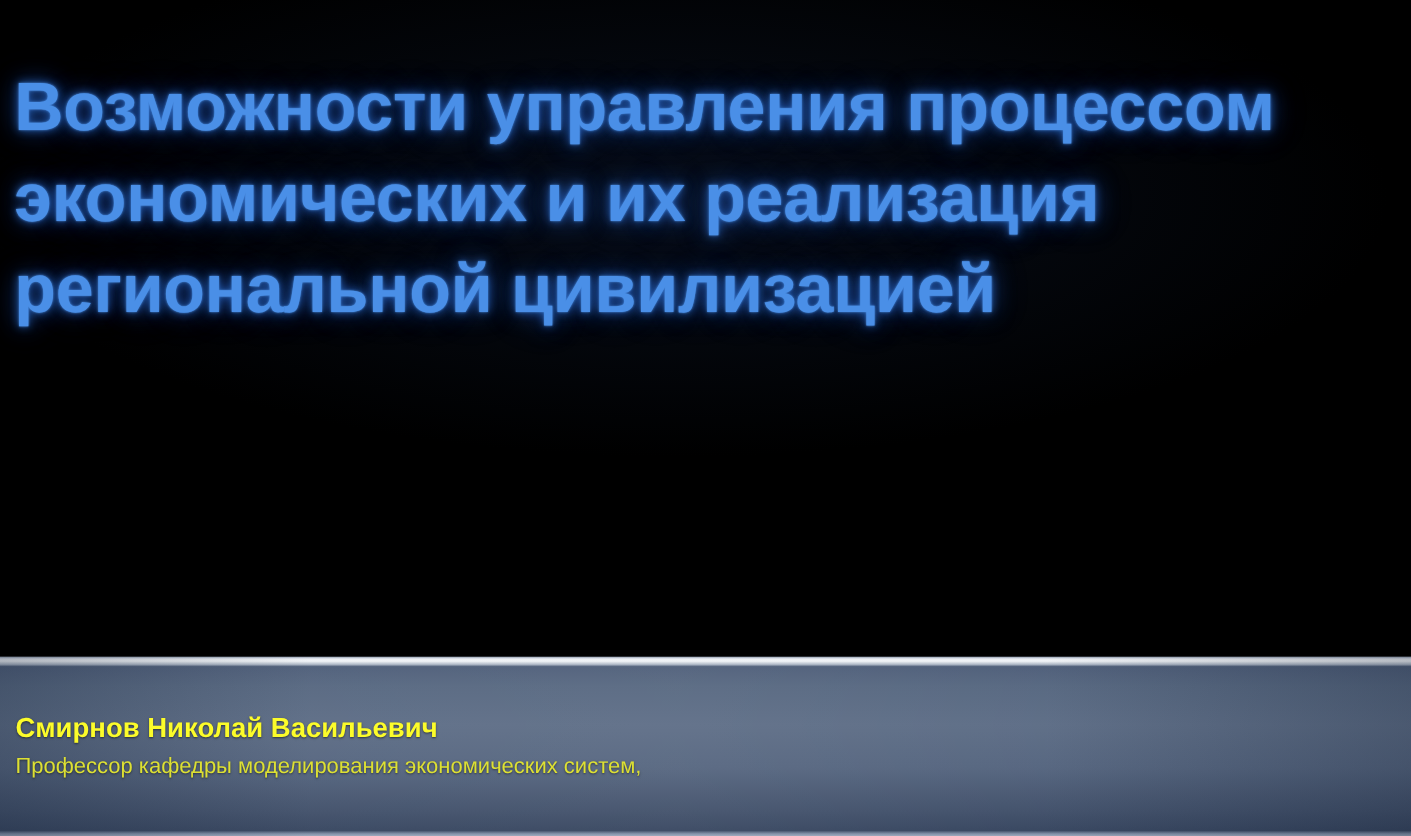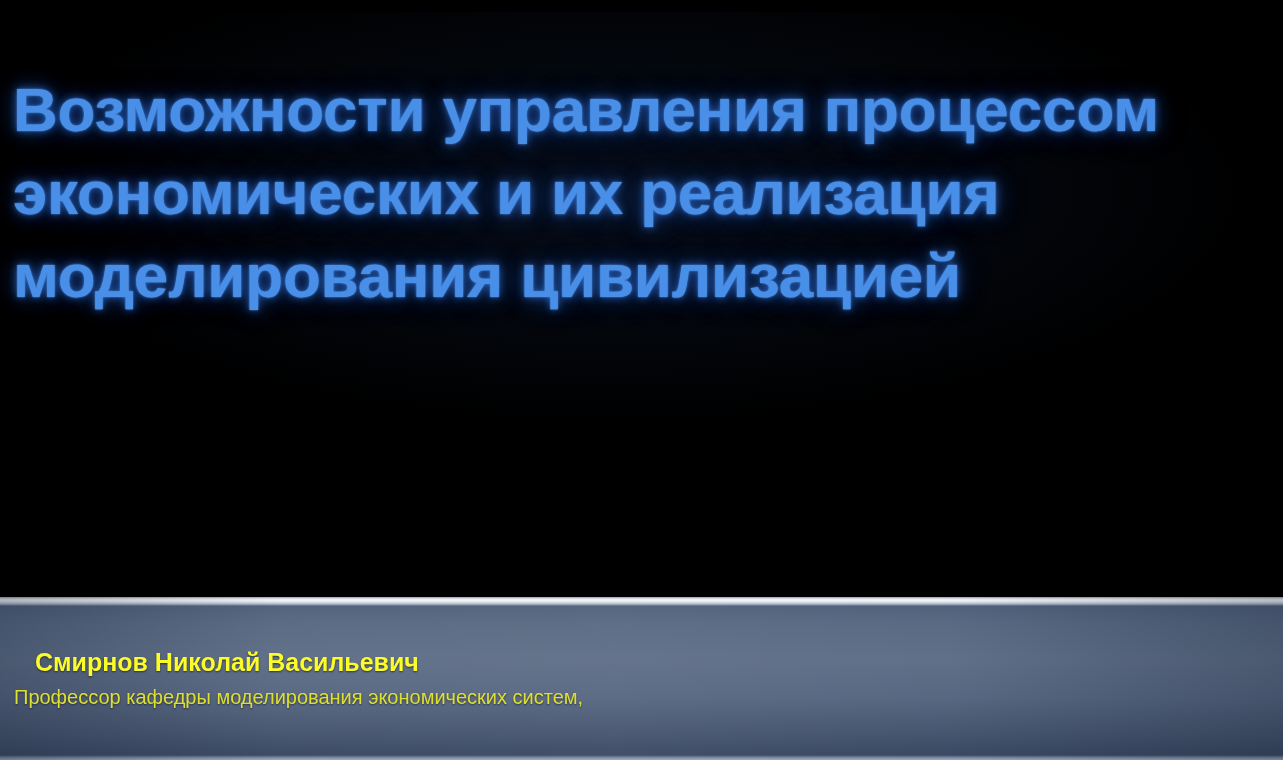--- a/index.html
+++ b/index.html
@@ -17,21 +17,21 @@
     width: 1283px;
     height: 760px;
     overflow: hidden;
     background: #000000;
   }
 
   
   #title-area {
     position: absolute;
     left: 0;
-    top: 12px;
+    top: 0;
     width: 1283px;
     height: 597px;
     background: #000000;
     overflow: hidden;
   }
 
   
   #title-area::after {
     content: "";
     position: absolute;
@@ -111,42 +111,41 @@
     z-index: 2;
   }
 
   .presenter-name {
     color: #fcfc2a;
     font-size: 25px;
     line-height: 34px;
     font-weight: 700;
     white-space: nowrap;
     text-shadow: 0 1px 2px rgba(0,0,0,0.55);
-    margin-left: 21px;
   }
 
   .affiliation-line {
     color: #dde033;
     font-size: 20px;
     line-height: 37px;
     font-weight: 400;
     white-space: nowrap;
     text-shadow: 0 1px 2px rgba(0,0,0,0.5);
   }
 </style>
 </head>
 <body>
 
 <div id="slide">
 
   <div id="title-area">
     <div id="title-block">
       <div class="title-line">Возможности управления процессом</div>
       <div class="title-line">экономических и их реализация</div>
-      <div class="title-line">моделирования цивилизацией</div>
+      <div class="title-line">региональной цивилизацией</div>
     </div>
   </div>
 
   <div id="footer-band">
     <div id="footer-text">
       <div class="presenter-name">Смирнов Николай Васильевич</div>
       <div class="affiliation-line">Профессор кафедры моделирования экономических систем,</div>
     </div>
   </div>
 

